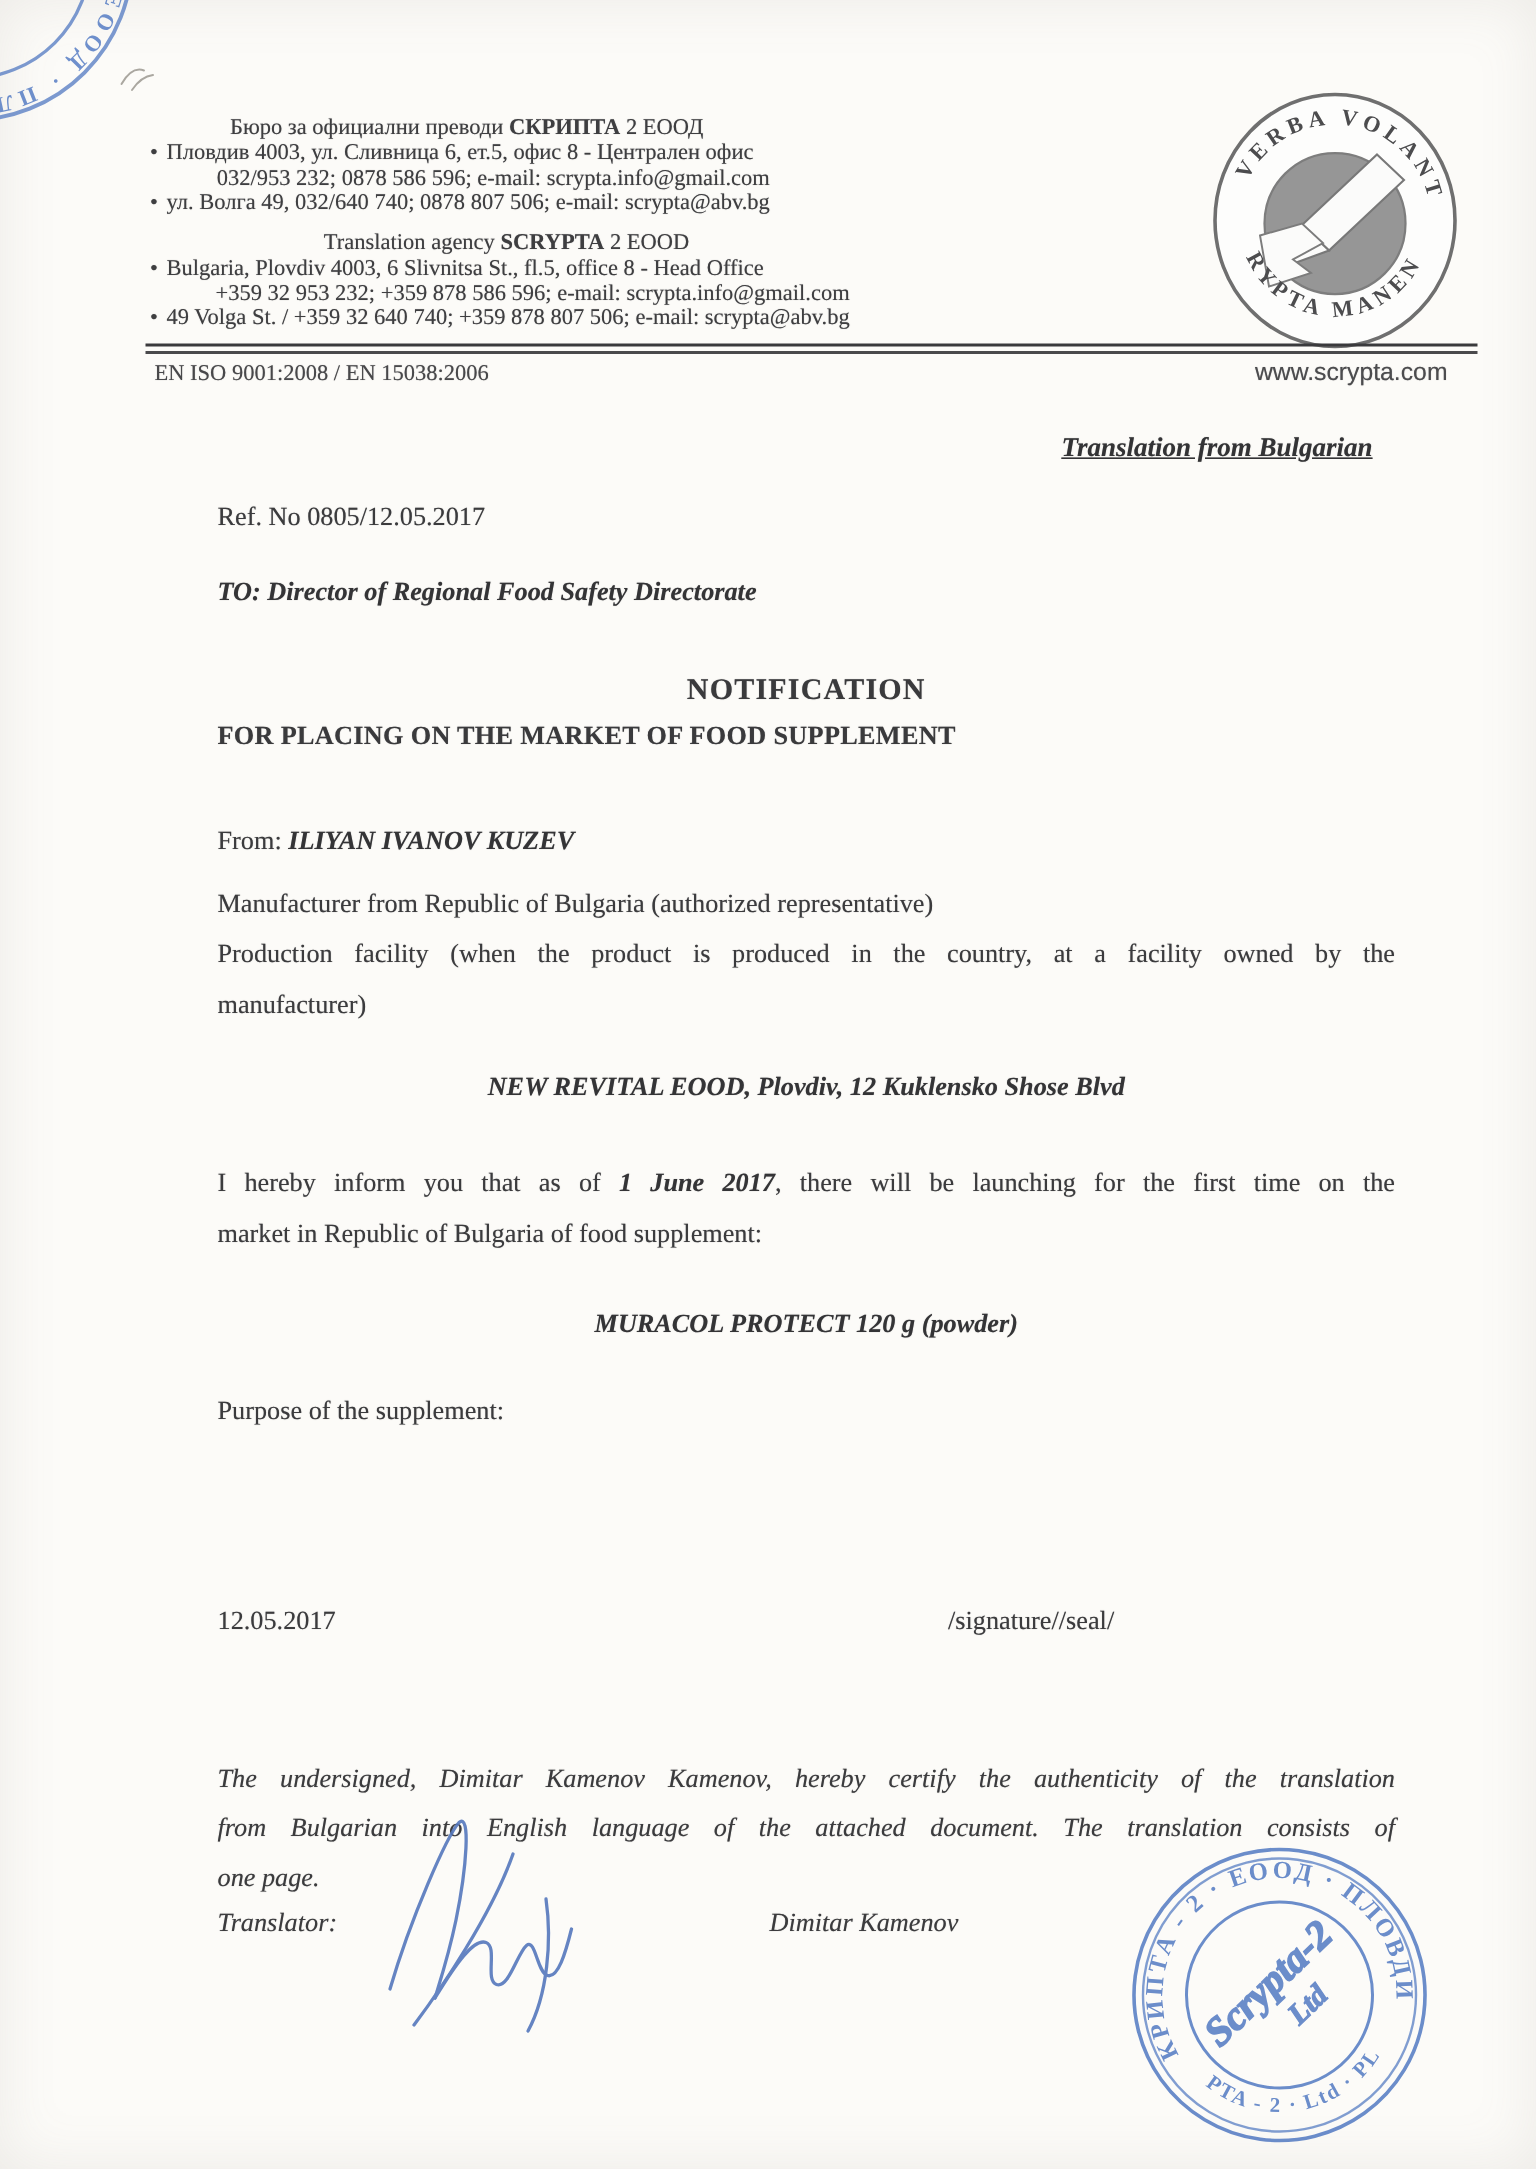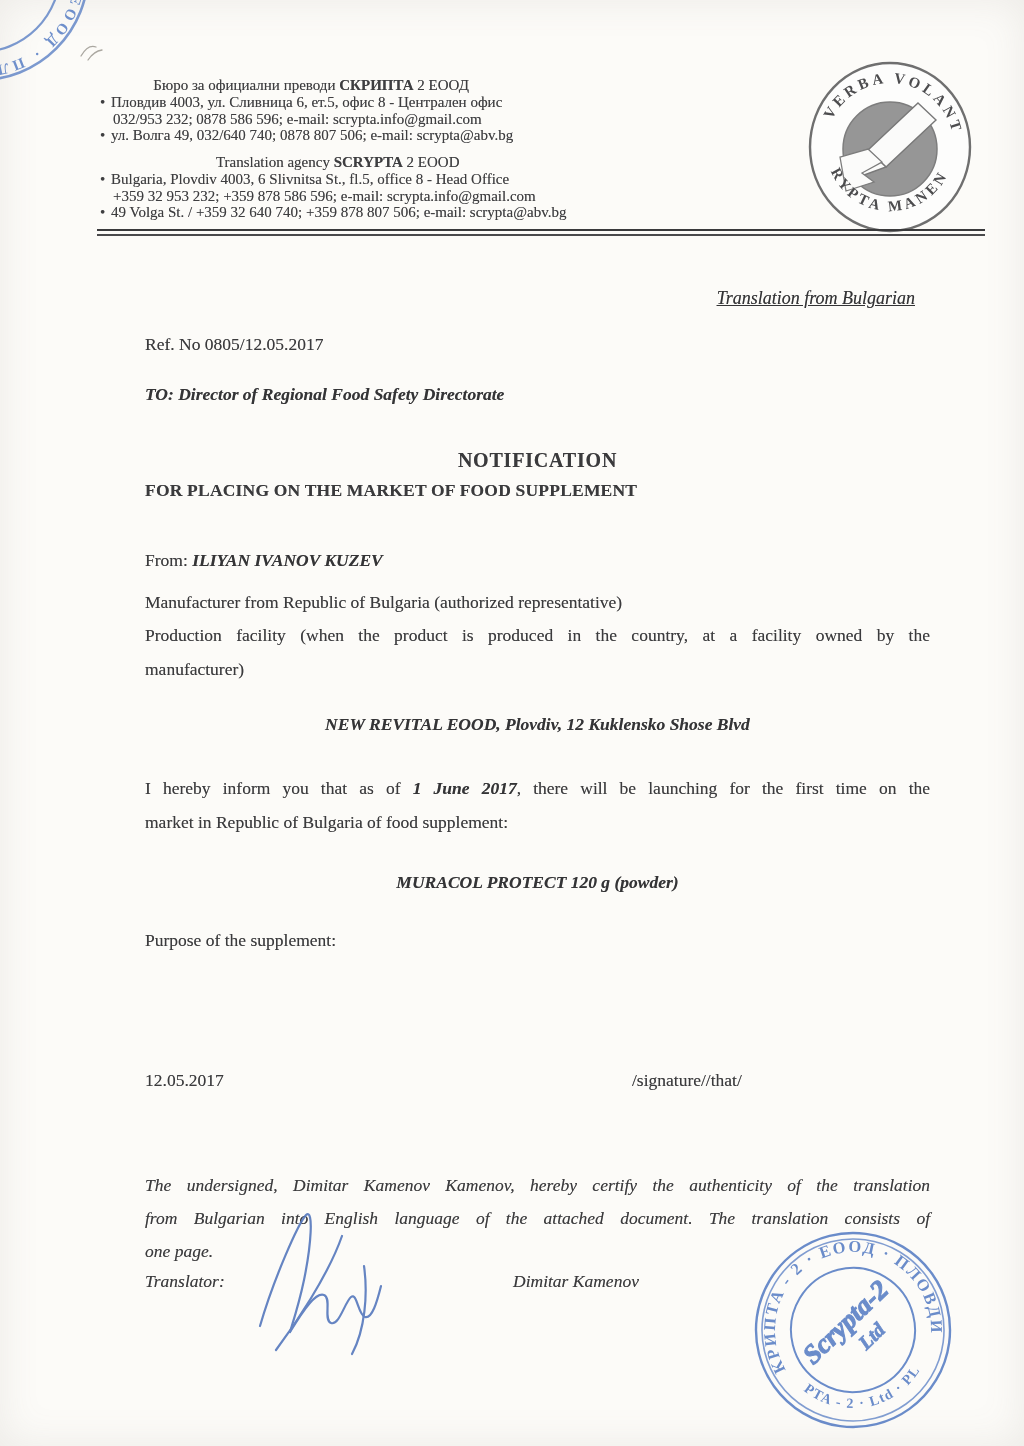--- a/index.html
+++ b/index.html
@@ -10,36 +10,36 @@
     font-family:"Liberation Serif", "DejaVu Serif", serif;
     color:#3b3b3d;
     box-shadow:inset 0 0 40px rgba(120,115,105,.12);
   }
   .abs{position:absolute;}
   .scan-text{text-shadow:0 0 .6px rgba(70,70,72,.55);}
 
   
   .agency{font-size:15px; line-height:16.8px; color:#3e3e40; white-space:nowrap;}
   .agency .ind1{margin-left:9px;text-align:center;}
-  .agency .ind2{margin-left:13px;}
+  .agency .ind2{margin-left:23px;text-align:right;}
   .agency b{font-weight:bold;}
   .bullet{display:inline-block; width:11px;}
 
   
   .rule{
     left:97px; top:229px; width:888px; height:3px;
     border-top:2.5px solid #3a3a3c; border-bottom:2px solid #4a4a4c;
     background:transparent;
   }
   .iso-row{left:103px; top:241px; width:862px; font-size:15px; color:#48484a;}
   .iso-row .site{position:absolute; right:0; top:-2px; font-size:16.5px; font-family:"Liberation Sans","DejaVu Sans",sans-serif; color:#4c4c4e;}
 
   
   .col{left:145px; width:785px;}
-  .t-note{top:288px; text-align:right; font-size:18px; font-weight:normal; font-style:italic; text-decoration:underline; color:#333335;}
+  .t-note{top:288px; text-align:right; font-size:18px; font-weight:bold; font-style:italic; text-decoration:underline; color:#333335;}
   .line{font-size:17.5px; line-height:22px;}
   .bold{font-weight:bold; color:#343436;font-style:italic;}
   .just{text-align:justify; text-align-last:justify;}
   .center{text-align:center;}
   .it{font-style:italic;}
   h1,h2{margin:0; font-weight:bold; color:#3a3a3c;}
 
   .title1{top:449px; font-size:20px; letter-spacing:.8px; text-align:center;}
   .title2{top:480px; font-size:17.5px; letter-spacing:.2px; text-align:left;}
 
@@ -94,20 +94,24 @@
     <text font-size="15" font-weight="bold" fill="#4c4c4e" letter-spacing="3.5" text-anchor="middle">
       <textPath href="#logoTop" startOffset="50%">· VERBA VOLANT</textPath>
     </text>
     <text font-size="15" font-weight="bold" fill="#4c4c4e" letter-spacing="3.5" text-anchor="middle">
       <textPath href="#logoBot" startOffset="50%">SCRYPTA MANENT !</textPath>
     </text>
   </svg>
 
   <div class="abs rule"></div>
 
+  <div class="abs iso-row scan-text">
+    <span>EN ISO 9001:2008 / EN 15038:2006</span>
+    <span class="site">www.scrypta.com</span>
+  </div>
 
   <div class="abs col t-note scan-text" style="width:770px">Translation from Bulgarian</div>
 
   <div class="abs col line scan-text" style="top:333px">Ref. No 0805/12.05.2017</div>
 
   <div class="abs col line bold scan-text" style="top:383px">TO: Director of Regional Food Safety Directorate</div>
 
   <h1 class="abs col title1 scan-text">NOTIFICATION</h1>
   <h2 class="abs col title2 scan-text">FOR PLACING ON THE MARKET OF FOOD SUPPLEMENT</h2>
 
@@ -122,21 +126,21 @@
 
   <div class="abs col line just scan-text" style="top:777px"><span>I hereby inform you that as of </span><span class="bold">1 June 2017</span><span>, there will be launching for the first time on the</span></div>
   <div class="abs col line scan-text" style="top:811px">market in Republic of Bulgaria of food supplement:</div>
 
   <div class="abs col line bold center scan-text" style="top:871px">MURACOL PROTECT 120 g (powder)</div>
 
   <div class="abs col line scan-text" style="top:929px">Purpose of the supplement:</div>
 
   <div class="abs col line scan-text" style="top:1069px">
     <span>12.05.2017</span>
-    <span class="abs" style="left:487px; top:0">/signature//that/</span>
+    <span class="abs" style="left:487px; top:0">/signature//seal/</span>
   </div>
 
   <div class="abs col line it just scan-text" style="top:1174px">The undersigned, Dimitar Kamenov Kamenov, hereby certify the authenticity of the translation</div>
   <div class="abs col line it just scan-text" style="top:1207px">from Bulgarian into English language of the attached document. The translation consists of</div>
   <div class="abs col line it scan-text" style="top:1240px">one page.</div>
 
   <div class="abs col line it scan-text" style="top:1270px">
     <span>Translator:</span>
     <span class="abs" style="left:368px; top:0">Dimitar Kamenov</span>
   </div>

